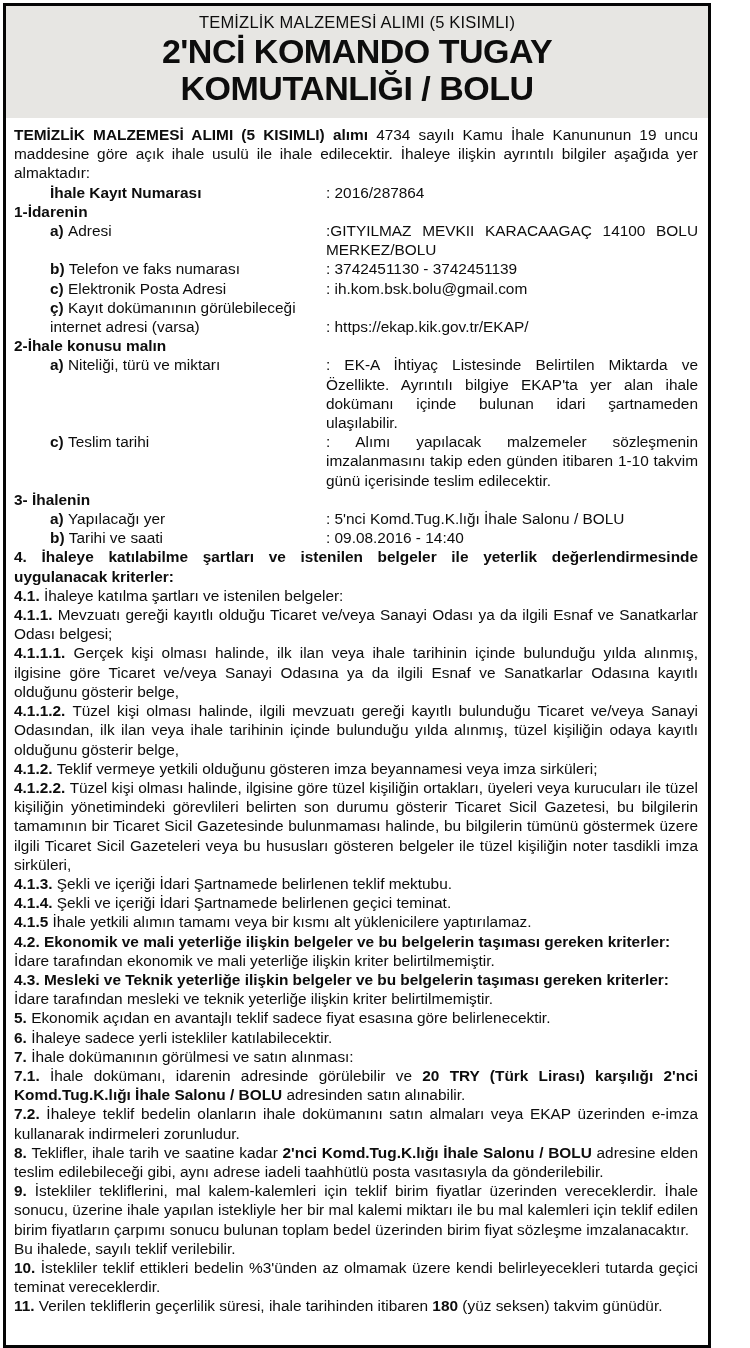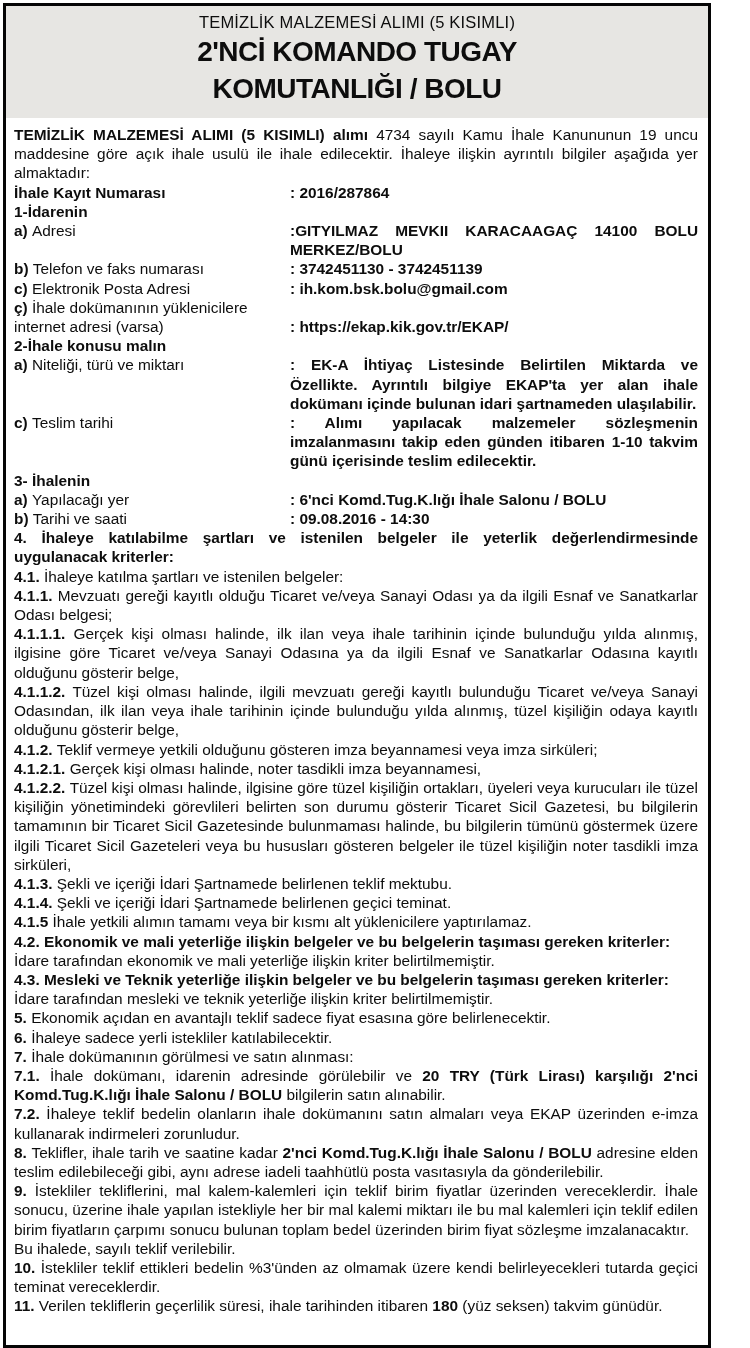--- a/index.html
+++ b/index.html
@@ -16,31 +16,31 @@
   .doc{
     position:absolute;left:3px;top:3px;width:708px;height:1345px;
     border:3px solid var(--frame);background:#737373;
     display:flex;flex-direction:column;overflow:hidden;
   }
   .hdr{
     background:var(--panel);text-align:center;
     padding:6px 6px 11px 6px;flex:0 0 auto;
   }
   .hdr-sub{font-size:16.5px;line-height:21px;letter-spacing:.2px;}
-  .hdr-title{font-size:28px;font-weight:700;line-height:37px;letter-spacing:-.5px;}
+  .hdr-title{font-size:34px;font-weight:700;line-height:37px;letter-spacing:-.5px;}
   .bd{
     flex:1 1 auto;background:#ffffff;
     padding:7px 10px 0 8px;
     font-size:15.4px;line-height:19.2px;text-align:justify;
   }
   .para{margin:0;}
-  .kv{display:flex;align-items:flex-start;}
+  .kv{display:flex;align-items:flex-start;margin-left:36px;}
   .kv.kv-bottom{align-items:flex-end;}
   .kv-label{flex:0 0 276px;text-align:left;padding-right:4px;}
-  .kv-value{flex:1 1 auto;font-weight:700;text-align:justify;}
+  .kv-value{flex:1 1 auto;font-weight:400;text-align:justify;}
   b,.b{font-weight:700;}
 </style>
 </head>
 <body>
 
 <div class="doc">
 
   <div class="hdr">
     <div class="hdr-sub">TEMİZLİK MALZEMESİ ALIMI (5 KISIMLI)</div>
     <div class="hdr-title">2'NCİ KOMANDO TUGAY</div>
@@ -60,60 +60,59 @@
       </div>
       <div class="kv">
         <div class="kv-label"><b>b) </b><span>Telefon ve faks numarası</span></div>
         <div class="kv-value">: 3742451130 - 3742451139</div>
       </div>
       <div class="kv">
         <div class="kv-label"><b>c) </b><span>Elektronik Posta Adresi</span></div>
         <div class="kv-value">: ih.kom.bsk.bolu@gmail.com</div>
       </div>
       <div class="kv kv-bottom">
-        <div class="kv-label"><b>ç) </b><span>İhale dokümanının yüklenicilere internet adresi (varsa)</span></div>
+        <div class="kv-label"><b>ç) </b><span>Kayıt dokümanının görülebileceği internet adresi (varsa)</span></div>
         <div class="kv-value">: https://ekap.kik.gov.tr/EKAP/</div>
       </div>
       <div class="para"><b>2-İhale konusu malın</b></div>
       <div class="kv">
         <div class="kv-label"><b>a) </b><span>Niteliği, türü ve miktarı</span></div>
         <div class="kv-value">: EK-A İhtiyaç Listesinde Belirtilen Miktarda ve Özellikte. Ayrıntılı bilgiye EKAP'ta yer alan ihale dokümanı içinde bulunan idari şartnameden ulaşılabilir.</div>
       </div>
       <div class="kv">
         <div class="kv-label"><b>c) </b><span>Teslim tarihi</span></div>
         <div class="kv-value">: Alımı yapılacak malzemeler sözleşmenin imzalanmasını takip eden günden itibaren 1-10 takvim günü içerisinde teslim edilecektir.</div>
       </div>
       <div class="para"><b>3- İhalenin</b></div>
       <div class="kv">
         <div class="kv-label"><b>a) </b><span>Yapılacağı yer</span></div>
-        <div class="kv-value">: 6'nci Komd.Tug.K.lığı İhale Salonu / BOLU</div>
+        <div class="kv-value">: 5'nci Komd.Tug.K.lığı İhale Salonu / BOLU</div>
       </div>
       <div class="kv">
         <div class="kv-label"><b>b) </b><span>Tarihi ve saati</span></div>
-        <div class="kv-value">: 09.08.2016 - 14:30</div>
+        <div class="kv-value">: 09.08.2016 - 14:40</div>
       </div>
       <div class="para"><b>4. İhaleye katılabilme şartları ve istenilen belgeler ile yeterlik değerlendirmesinde uygulanacak kriterler:</b></div>
       <div class="para"><b>4.1. </b><span>İhaleye katılma şartları ve istenilen belgeler:</span></div>
       <div class="para"><b>4.1.1. </b><span>Mevzuatı gereği kayıtlı olduğu Ticaret ve/veya Sanayi Odası ya da ilgili Esnaf ve Sanatkarlar Odası belgesi;</span></div>
       <div class="para"><b>4.1.1.1. </b><span>Gerçek kişi olması halinde, ilk ilan veya ihale tarihinin içinde bulunduğu yılda alınmış, ilgisine göre Ticaret ve/veya Sanayi Odasına ya da ilgili Esnaf ve Sanatkarlar Odasına kayıtlı olduğunu gösterir belge,</span></div>
       <div class="para"><b>4.1.1.2. </b><span>Tüzel kişi olması halinde, ilgili mevzuatı gereği kayıtlı bulunduğu Ticaret ve/veya Sanayi Odasından, ilk ilan veya ihale tarihinin içinde bulunduğu yılda alınmış, tüzel kişiliğin odaya kayıtlı olduğunu gösterir belge,</span></div>
       <div class="para"><b>4.1.2. </b><span>Teklif vermeye yetkili olduğunu gösteren imza beyannamesi veya imza sirküleri;</span></div>
-      <div class="para"><b>4.1.2.1. </b><span>Gerçek kişi olması halinde, noter tasdikli imza beyannamesi,</span></div>
       <div class="para"><b>4.1.2.2. </b><span>Tüzel kişi olması halinde, ilgisine göre tüzel kişiliğin ortakları, üyeleri veya kurucuları ile tüzel kişiliğin yönetimindeki görevlileri belirten son durumu gösterir Ticaret Sicil Gazetesi, bu bilgilerin tamamının bir Ticaret Sicil Gazetesinde bulunmaması halinde, bu bilgilerin tümünü göstermek üzere ilgili Ticaret Sicil Gazeteleri veya bu hususları gösteren belgeler ile tüzel kişiliğin noter tasdikli imza sirküleri,</span></div>
       <div class="para"><b>4.1.3. </b><span>Şekli ve içeriği İdari Şartnamede belirlenen teklif mektubu.</span></div>
       <div class="para"><b>4.1.4. </b><span>Şekli ve içeriği İdari Şartnamede belirlenen geçici teminat.</span></div>
       <div class="para"><b>4.1.5 </b><span>İhale yetkili alımın tamamı veya bir kısmı alt yüklenicilere yaptırılamaz.</span></div>
       <div class="para"><b>4.2. Ekonomik ve mali yeterliğe ilişkin belgeler ve bu belgelerin taşıması gereken kriterler:</b></div>
       <div class="para"><span>İdare tarafından ekonomik ve mali yeterliğe ilişkin kriter belirtilmemiştir.</span></div>
       <div class="para"><b>4.3. Mesleki ve Teknik yeterliğe ilişkin belgeler ve bu belgelerin taşıması gereken kriterler:</b></div>
       <div class="para"><span>İdare tarafından mesleki ve teknik yeterliğe ilişkin kriter belirtilmemiştir.</span></div>
       <div class="para"><b>5. </b><span>Ekonomik açıdan en avantajlı teklif sadece fiyat esasına göre belirlenecektir.</span></div>
       <div class="para"><b>6. </b><span>İhaleye sadece yerli istekliler katılabilecektir.</span></div>
       <div class="para"><b>7. </b><span>İhale dokümanının görülmesi ve satın alınması:</span></div>
-      <div class="para"><b>7.1. </b><span>İhale dokümanı, idarenin adresinde görülebilir ve </span><b>20 TRY (Türk Lirası) karşılığı 2'nci Komd.Tug.K.lığı İhale Salonu / BOLU </b><span>bilgilerin satın alınabilir.</span></div>
+      <div class="para"><b>7.1. </b><span>İhale dokümanı, idarenin adresinde görülebilir ve </span><b>20 TRY (Türk Lirası) karşılığı 2'nci Komd.Tug.K.lığı İhale Salonu / BOLU </b><span>adresinden satın alınabilir.</span></div>
       <div class="para"><b>7.2. </b><span>İhaleye teklif bedelin olanların ihale dokümanını satın almaları veya EKAP üzerinden e-imza kullanarak indirmeleri zorunludur.</span></div>
       <div class="para"><b>8. </b><span>Teklifler, ihale tarih ve saatine kadar </span><b>2'nci Komd.Tug.K.lığı İhale Salonu / BOLU </b><span>adresine elden teslim edilebileceği gibi, aynı adrese iadeli taahhütlü posta vasıtasıyla da gönderilebilir.</span></div>
       <div class="para"><b>9. </b><span>İstekliler tekliflerini, mal kalem-kalemleri için teklif birim fiyatlar üzerinden vereceklerdir. İhale sonucu, üzerine ihale yapılan istekliyle her bir mal kalemi miktarı ile bu mal kalemleri için teklif edilen birim fiyatların çarpımı sonucu bulunan toplam bedel üzerinden birim fiyat sözleşme imzalanacaktır.</span></div>
       <div class="para"><span>Bu ihalede, sayılı teklif verilebilir.</span></div>
       <div class="para"><b>10. </b><span>İstekliler teklif ettikleri bedelin %3'ünden az olmamak üzere kendi belirleyecekleri tutarda geçici teminat vereceklerdir.</span></div>
       <div class="para"><b>11. </b><span>Verilen tekliflerin geçerlilik süresi, ihale tarihinden itibaren </span><b>180 </b><span>(yüz seksen) takvim günüdür.</span></div>
     </div>
 
 </div>
 

